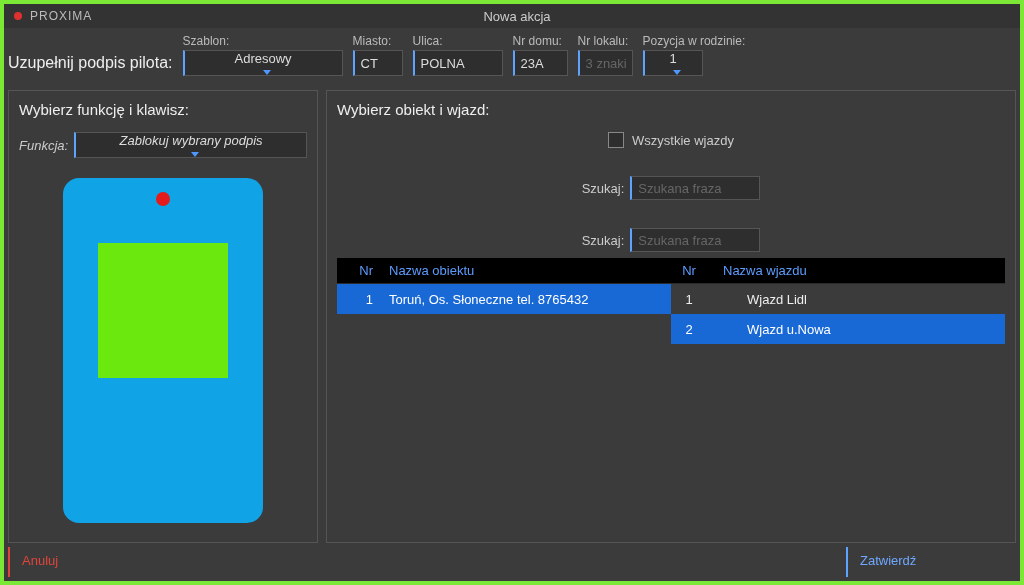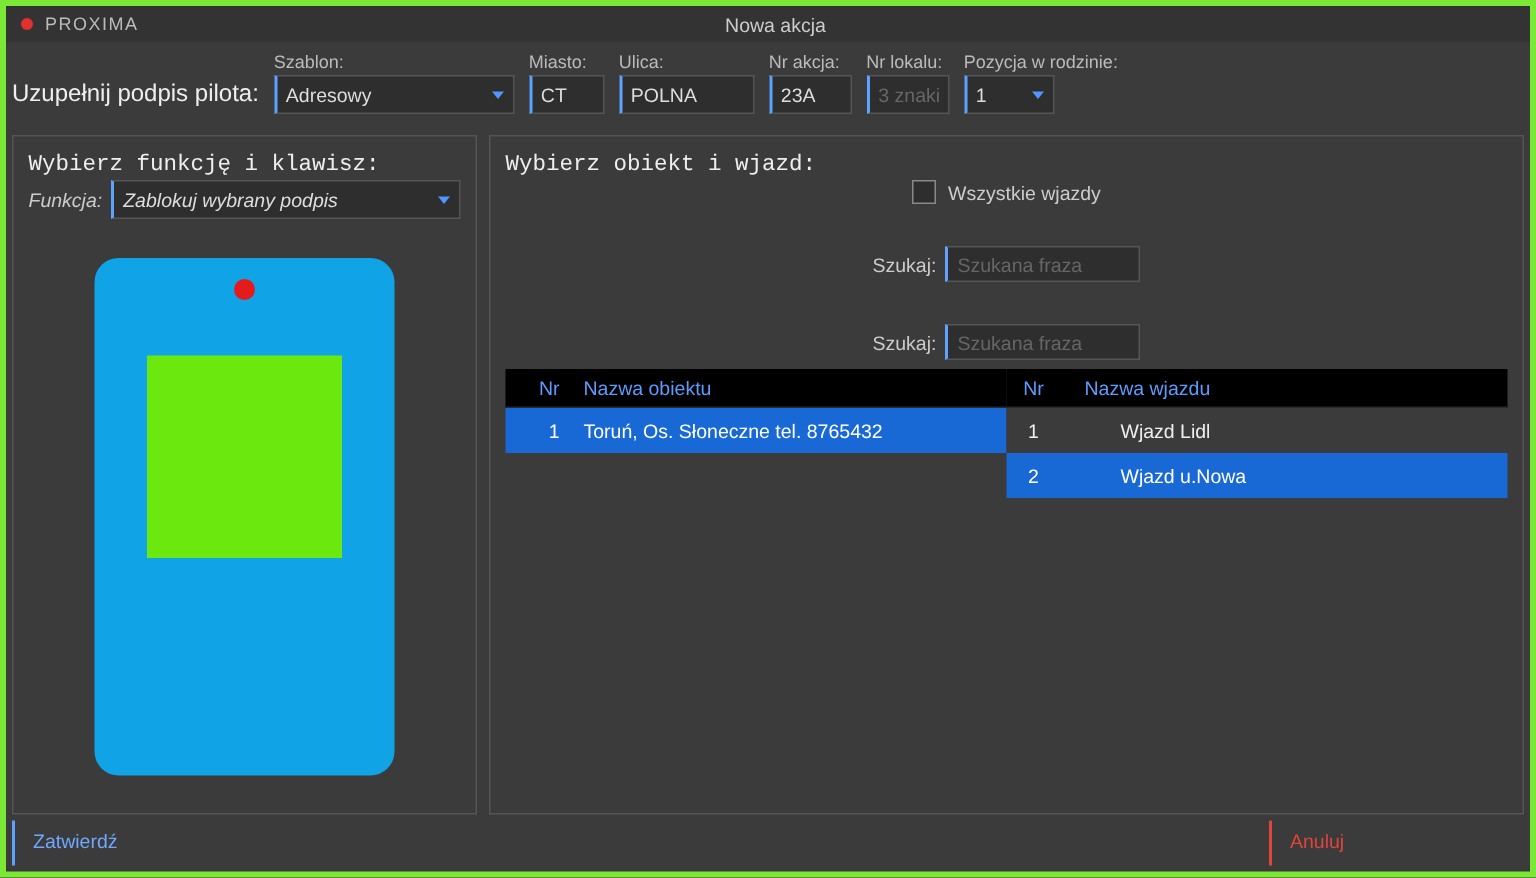--- a/index.html
+++ b/index.html
@@ -49,20 +49,21 @@
 .field { display: flex; flex-direction: column; gap: 2px; }
 .field label { font-size: 12px; color: #bbb; }
 .input, .select {
   background: #2e2e2e;
   border: 1px solid #555;
   border-left: 2px solid #5da3ff;
   color: #ddd;
   height: 26px;
   padding: 0 6px;
   font-size: 13px;
+  flex-direction: column;
 }
 .input::placeholder { color: #666; }
 .select {
   display: flex; align-items: center; justify-content: space-between;
   min-width: 60px;
   cursor: pointer;
 }
 .caret {
   width: 0; height: 0; border-left: 4px solid transparent;
   border-right: 4px solid transparent; border-top: 5px solid #4f96ff;
@@ -79,22 +80,21 @@
   margin: 4px;
   padding: 10px;
   display: flex;
   flex-direction: column;
 }
 .left-panel { width: 310px; }
 .right-panel { flex: 1; }
 .panel-title {
   color: #eee;
   font-size: 15px;
-  margin-bottom: 2px;
-  font-family: Liberation Mono, monospace;
+  margin-bottom: 14px;
 }
 .func-row { display: flex; align-items: center; gap: 6px; margin-bottom: 10px; font-style: italic; }
 .func-row label { font-size: 13px; color: #ccc; }
 .func-row .select { flex: 1; }
 
 .remote-wrap {
   flex: 1;
   display: flex;
   align-items: center;
   justify-content: center;
@@ -200,21 +200,21 @@
     <label>Miasto:</label>
     <input class="input" style="width: 50px;" value="CT">
   </div>
 
   <div class="field">
     <label>Ulica:</label>
     <input class="input" style="width: 90px;" value="POLNA">
   </div>
 
   <div class="field">
-    <label>Nr akcja:</label>
+    <label>Nr domu:</label>
     <input class="input" style="width: 55px;" value="23A">
   </div>
 
   <div class="field">
     <label>Nr lokalu:</label>
     <input class="input" style="width: 55px;" placeholder="3 znaki">
   </div>
 
   <div class="field">
     <label>Pozycja w rodzinie:</label>
@@ -287,15 +287,15 @@
         <div class="tbl-row tbl2-row sel">
           <div class="c-nr">2</div>
           <div class="c-name">Wjazd u.Nowa</div>
         </div>
       </div>
     </div>
   </div>
 </div>
 
 <div class="footer">
+  <div class="foot-btn cancel">Anuluj</div>
   <div class="foot-btn">Zatwierdź</div>
-  <div class="foot-btn cancel">Anuluj</div>
 </div>
 
 </body></html>

